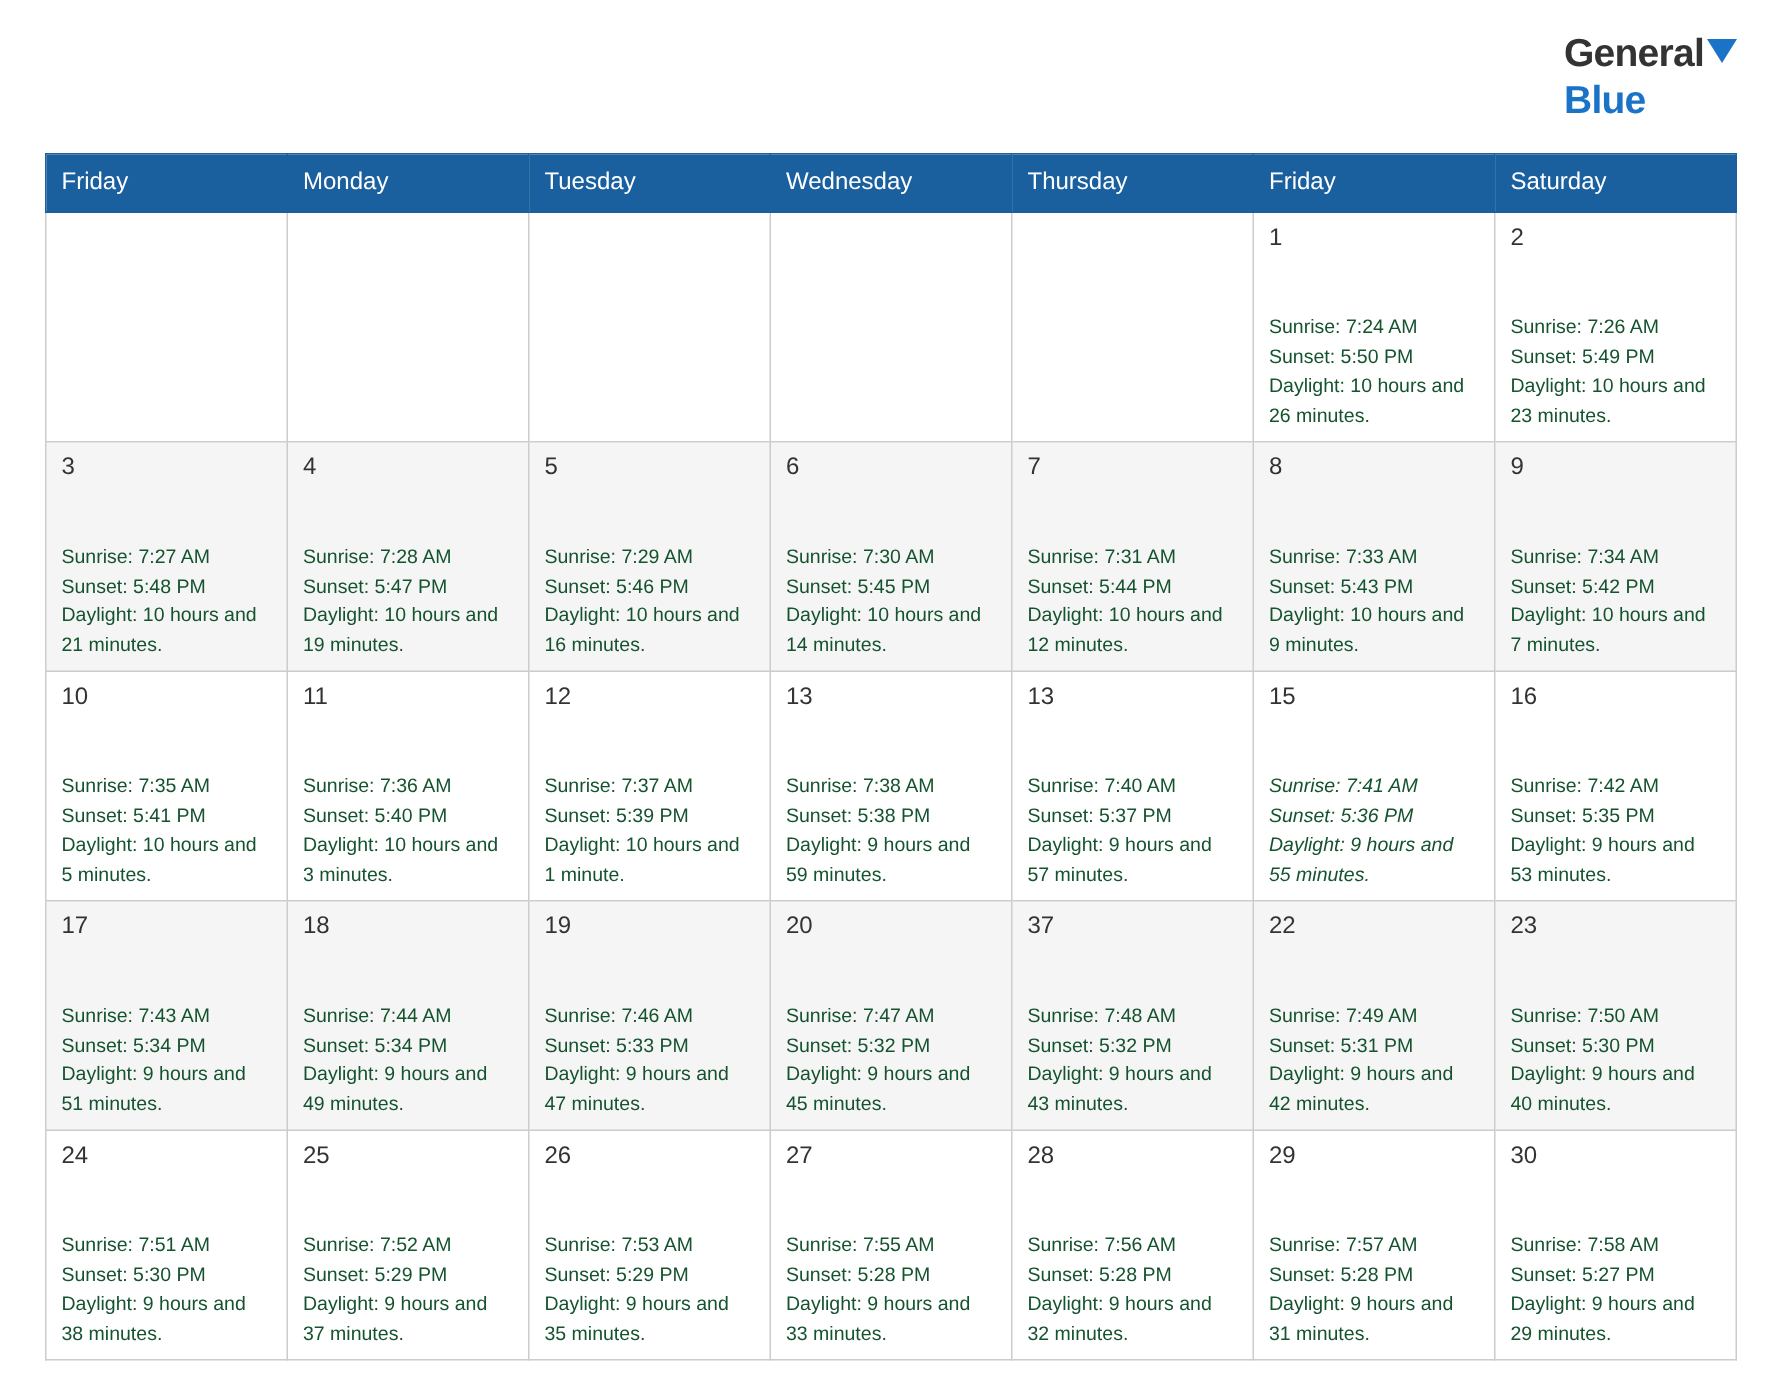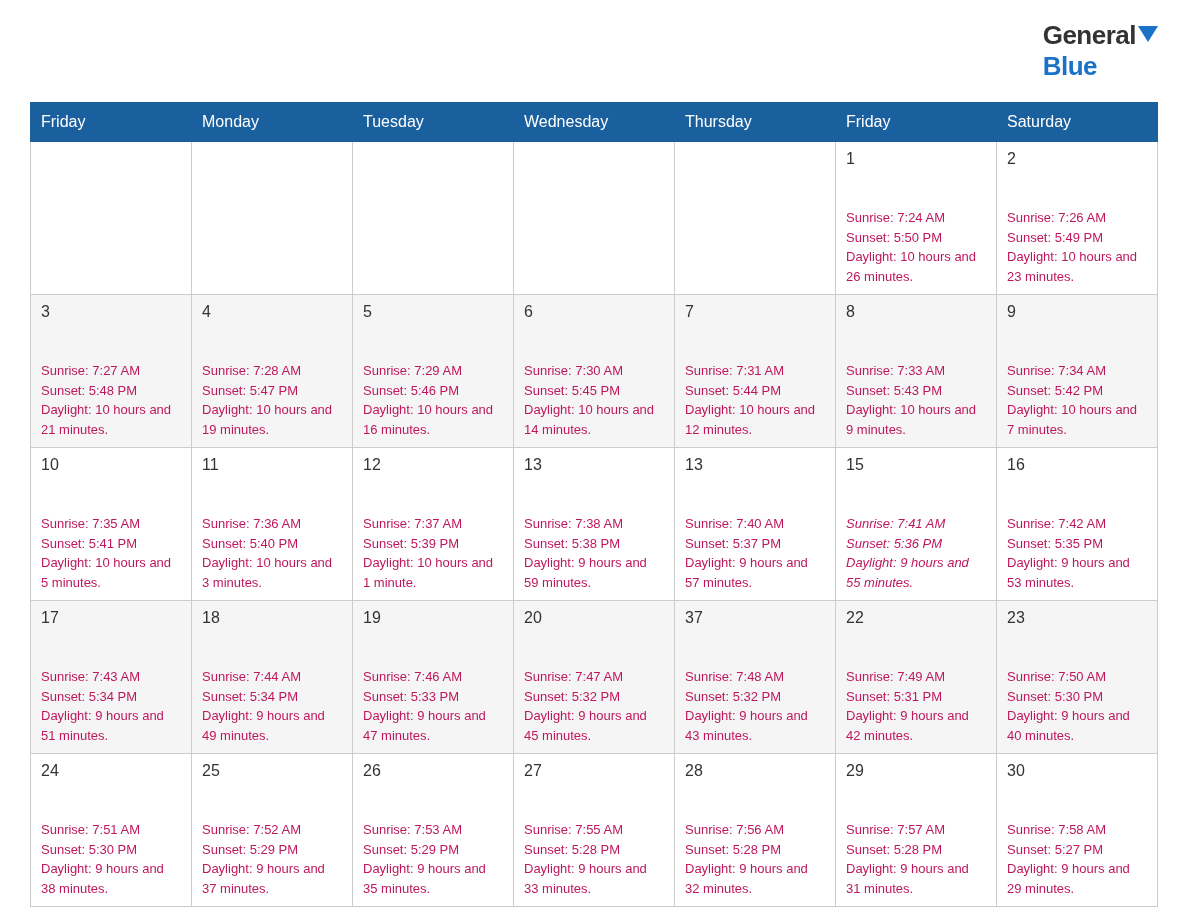--- a/index.html
+++ b/index.html
@@ -86,21 +86,21 @@
     }
     .day-number {
       font-size: 16px;
       color: #333;
       font-weight: normal;
       display: block;
       margin-bottom: 4px;
     }
     .day-info {
       font-size: 13px;
-      color: #be185d;
+      color: #14532d;
       line-height: 1.5;
       margin-top: 40px;
     }
     .empty-cell {
       background: #f9f9f9;
     }
     tr:nth-child(even) td {
       background-color: #f5f5f5;
     }
     tr:nth-child(odd) td {

